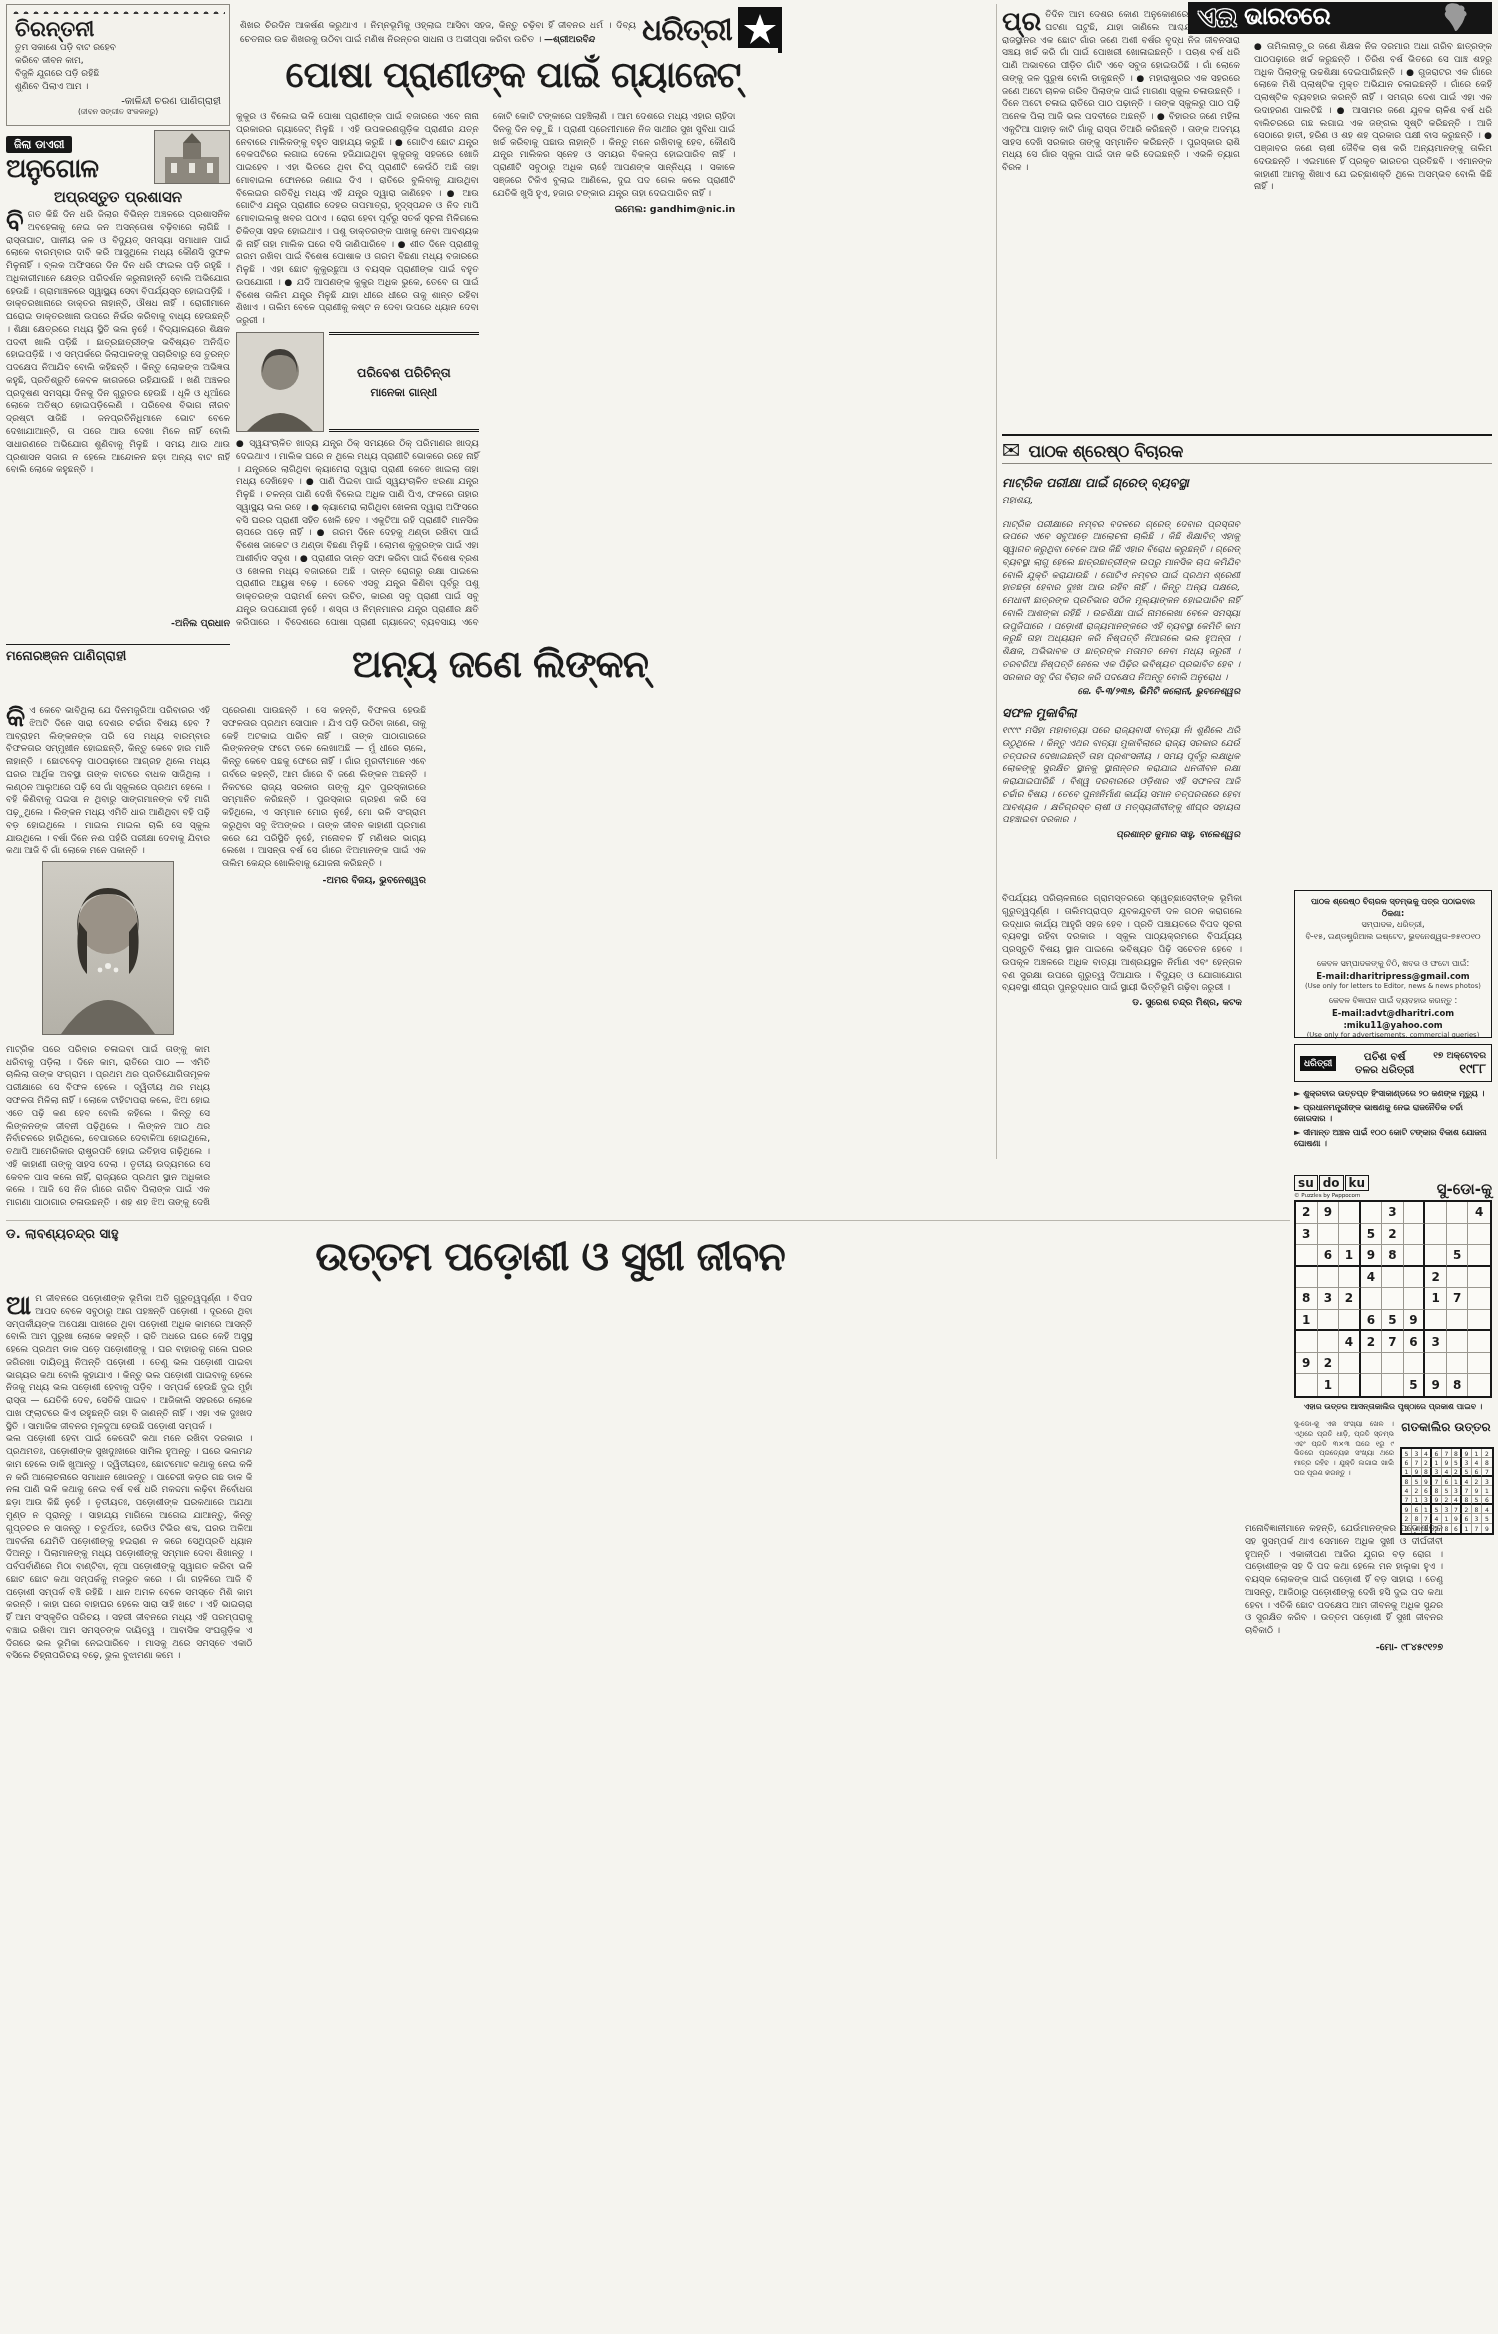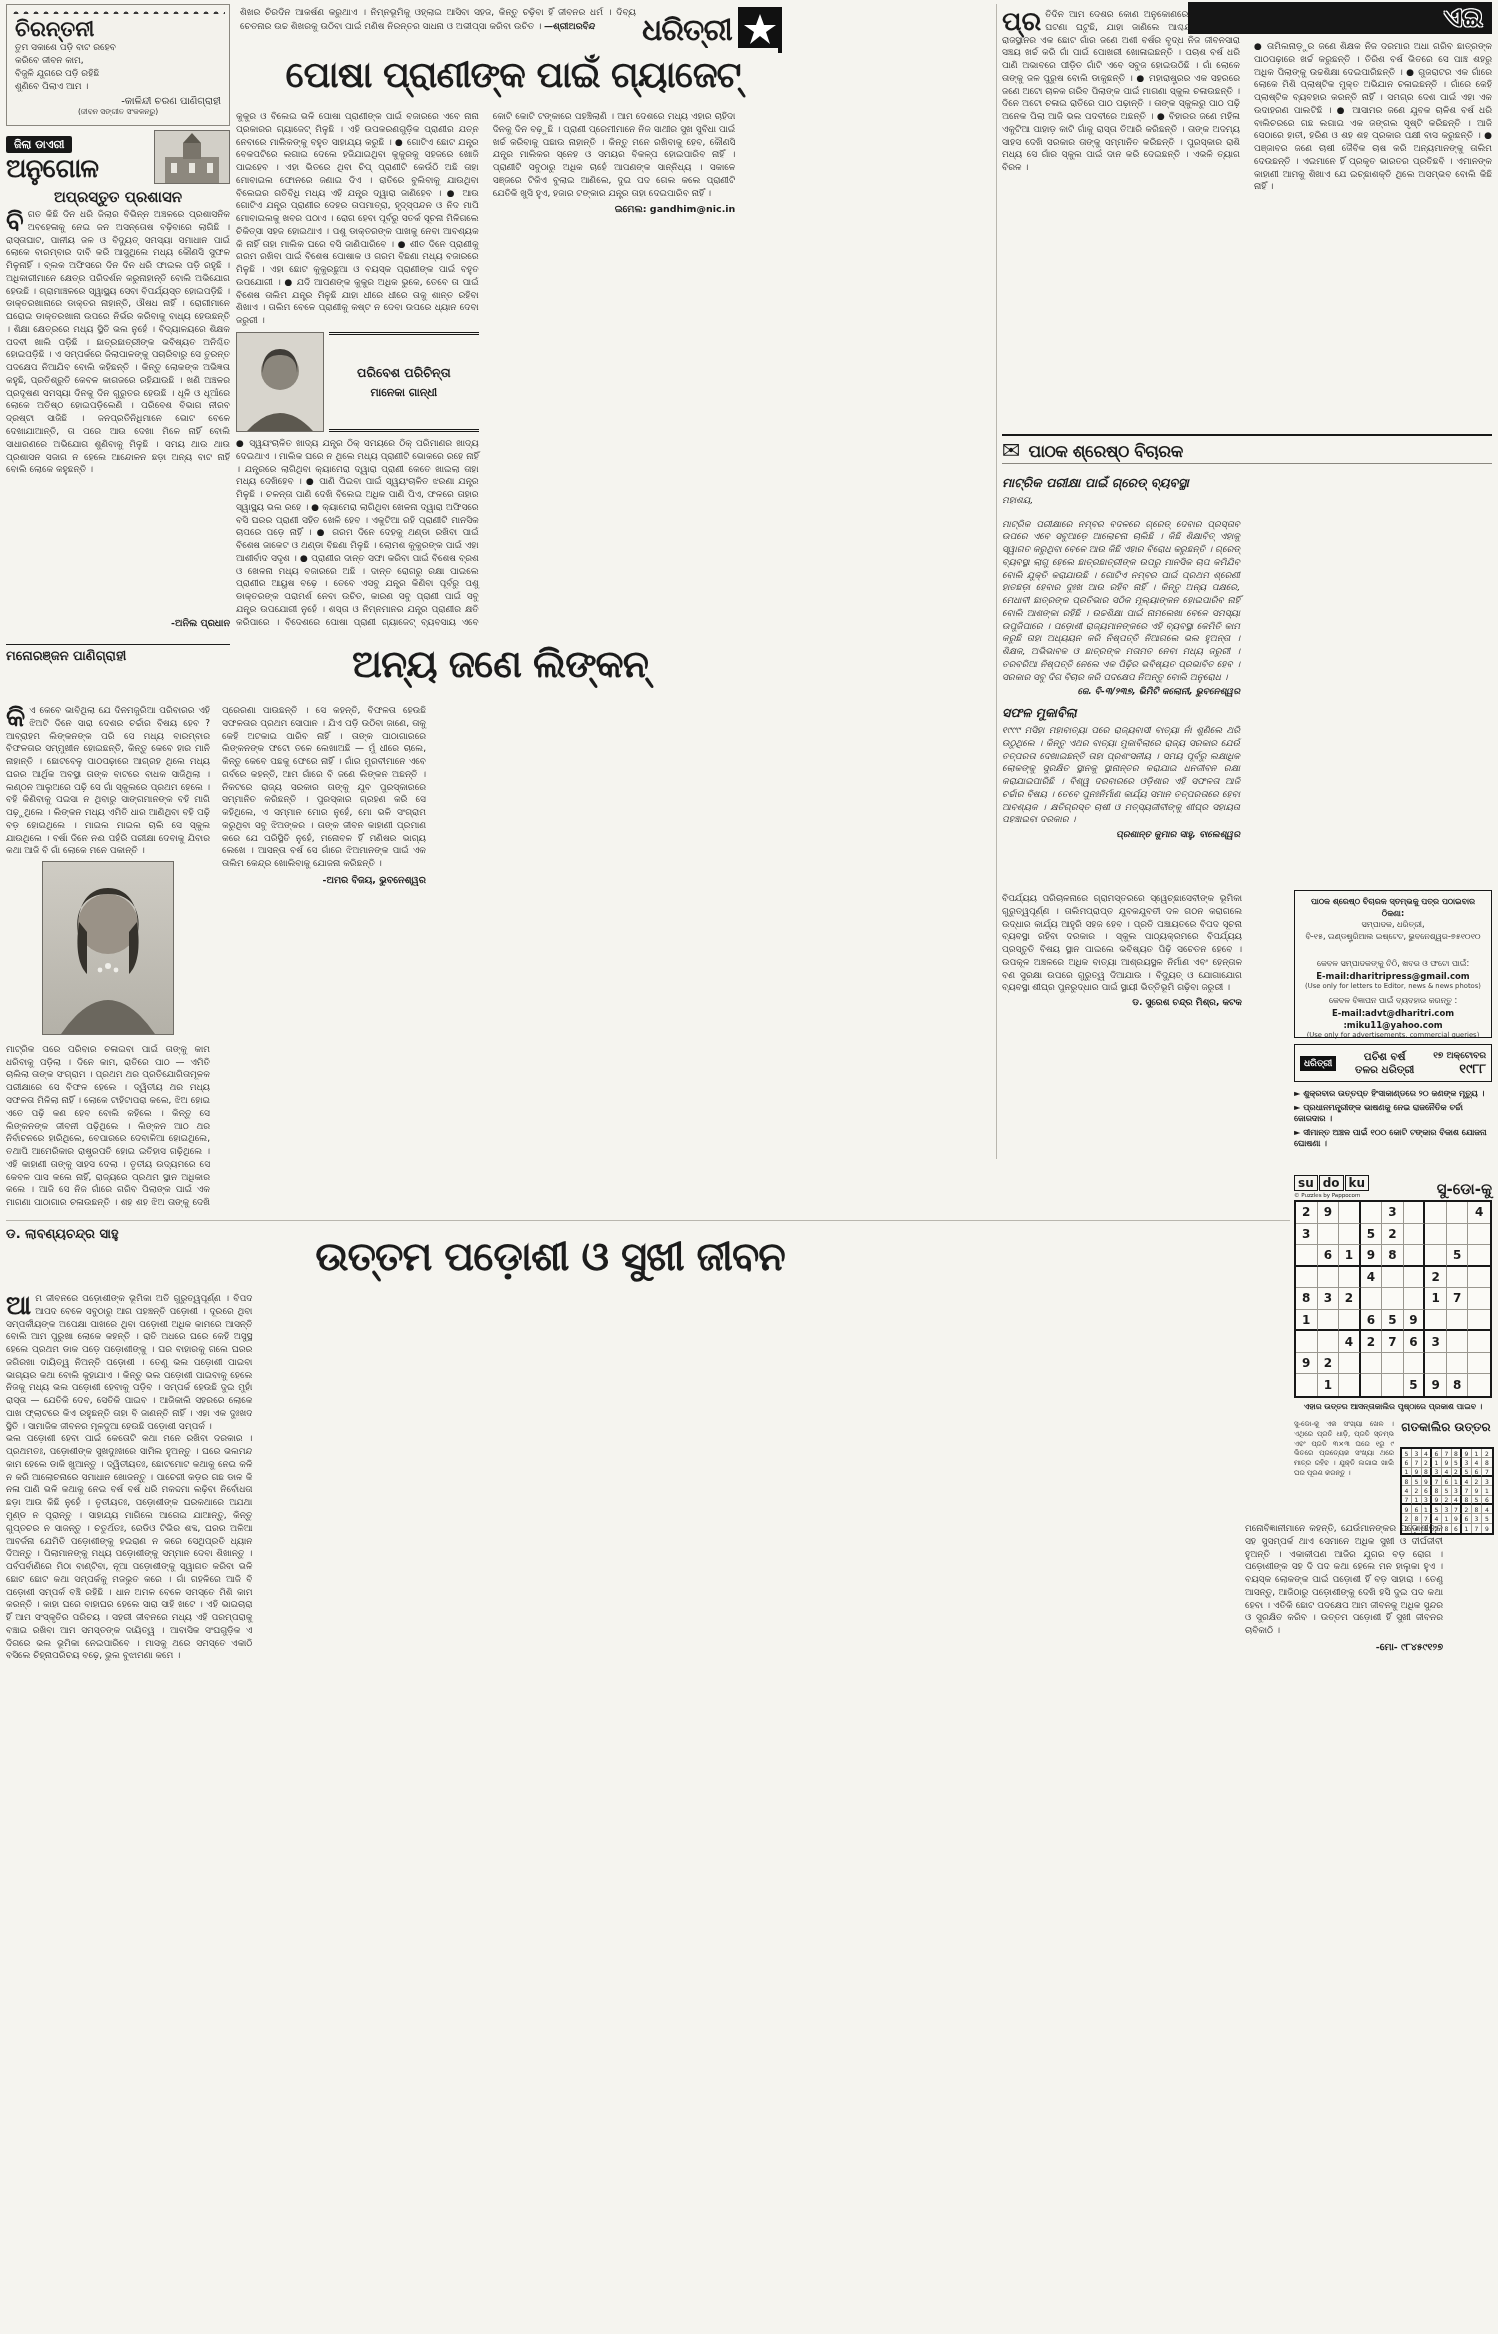--- a/index.html
+++ b/index.html
@@ -24,21 +24,21 @@
   .scallop{height:7px;background-image:radial-gradient(circle at 5px 7px,#3a3a3a 2.2px,transparent 2.8px);background-size:10px 7px;margin:-2px -4px 3px;}
   .poem-title{font-size:21px;font-weight:bold;text-align:left;}
   .poem-line{font-size:9px;line-height:1.45;}
   .poem-author{font-size:10px;font-weight:normal;text-align:right;margin-top:2px;}
   .poem-note{font-size:7.5px;text-align:center;}
   
   .mast{display:flex;align-items:center;gap:6px;}
   .mast-name{font-size:30px;font-weight:bold;letter-spacing:-1px;}
   .emblem{width:46px;height:46px;background:#111;display:flex;align-items:center;justify-content:center;}
   
-  .ei-banner{background:#151515;color:#fff;display:flex;align-items:flex-end;gap:8px;padding:0 10px;overflow:hidden;flex-direction:column;}
+  .ei-banner{background:#151515;color:#fff;display:flex;align-items:flex-start;gap:8px;padding:0 10px;overflow:hidden;}
   .ei-outline{font-size:26px;font-weight:bold;color:#151515;text-shadow:-1px -1px 0 #fff,1px -1px 0 #fff,-1px 1px 0 #fff,1px 1px 0 #fff;letter-spacing:-1px;}
   .ei-solid{font-size:24px;font-weight:bold;letter-spacing:-1px;}
   
   .kicker{display:inline-block;background:#181818;color:#fff;font-size:11px;font-weight:bold;padding:2px 8px;border-radius:2px;}
   .place{font-size:26px;font-weight:bold;letter-spacing:-1px;}
   .photo-frame{border:1px solid #6f6c66;background:#cfccc4;overflow:hidden;}
   
   .col-label{flex:1;border-top:3px double #181818;border-bottom:3px double #181818;display:flex;flex-direction:column;justify-content:center;text-align:center;padding:4px 2px;}
   .col-label .t1{font-size:12.5px;font-weight:bold;}
   .col-label .t2{font-size:11px;font-weight:bold;margin-top:3px;}
@@ -86,21 +86,21 @@
   <div>
       <div class="poem-line">ତୁମ ସକାଶେ ପଡ଼ି ବାଟ ରହେବ</div>
       <div class="poem-line">କରିବେ ଜୀବନ କାମ,</div>
       <div class="poem-line">ବିଜୁଳି ଯୁଗରେ ପଡ଼ି ରହିଛି</div>
       <div class="poem-line">ଶୁଣିବେ ପିଲାଏ ଆମ ।</div>
     </div>
   <div class="poem-author">-କାଳିନ୍ଦୀ ଚରଣ ପାଣିଗ୍ରାହୀ</div>
   <div class="poem-note">(ଜୀବନ ସଙ୍ଗୀତ ସଂକଳନରୁ)</div>
 </div>
 
-<div class="abs" style="left:240px;top:6px;width:396px;height:52px;font-size:9px;line-height:1.5;text-align:justify;overflow:hidden;">
+<div class="abs" style="left:240px;top:19px;width:396px;height:52px;font-size:9px;line-height:1.5;text-align:justify;overflow:hidden;">
   <span>ଶିଖର ଚିରଦିନ ଆକର୍ଷଣ କରୁଥାଏ । ନିମ୍ନଭୂମିକୁ ଓହ୍ଲାଇ ଆସିବା ସହଜ, କିନ୍ତୁ ଚଢ଼ିବା ହିଁ ଜୀବନର ଧର୍ମ । ଦିବ୍ୟ ଚେତନାର ଉଚ୍ଚ ଶିଖରକୁ ଉଠିବା ପାଇଁ ମଣିଷ ନିରନ୍ତର ସାଧନା ଓ ଅଭୀପ୍ସା କରିବା ଉଚିତ ।</span>
   <span style="font-weight:bold;">—ଶ୍ରୀଅରବିନ୍ଦ</span>
 </div>
 
 <div class="abs mast" style="left:642px;top:4px;width:140px;height:52px;">
   <span class="mast-name">ଧରିତ୍ରୀ</span>
   <span class="emblem">
     <svg width="34" height="34" viewBox="0 0 34 34">
         <polygon points="17,1 21,12 33,12 23,19 27,31 17,23 7,31 11,19 1,12 13,12" fill="#ffffff"></polygon>
       </svg>

